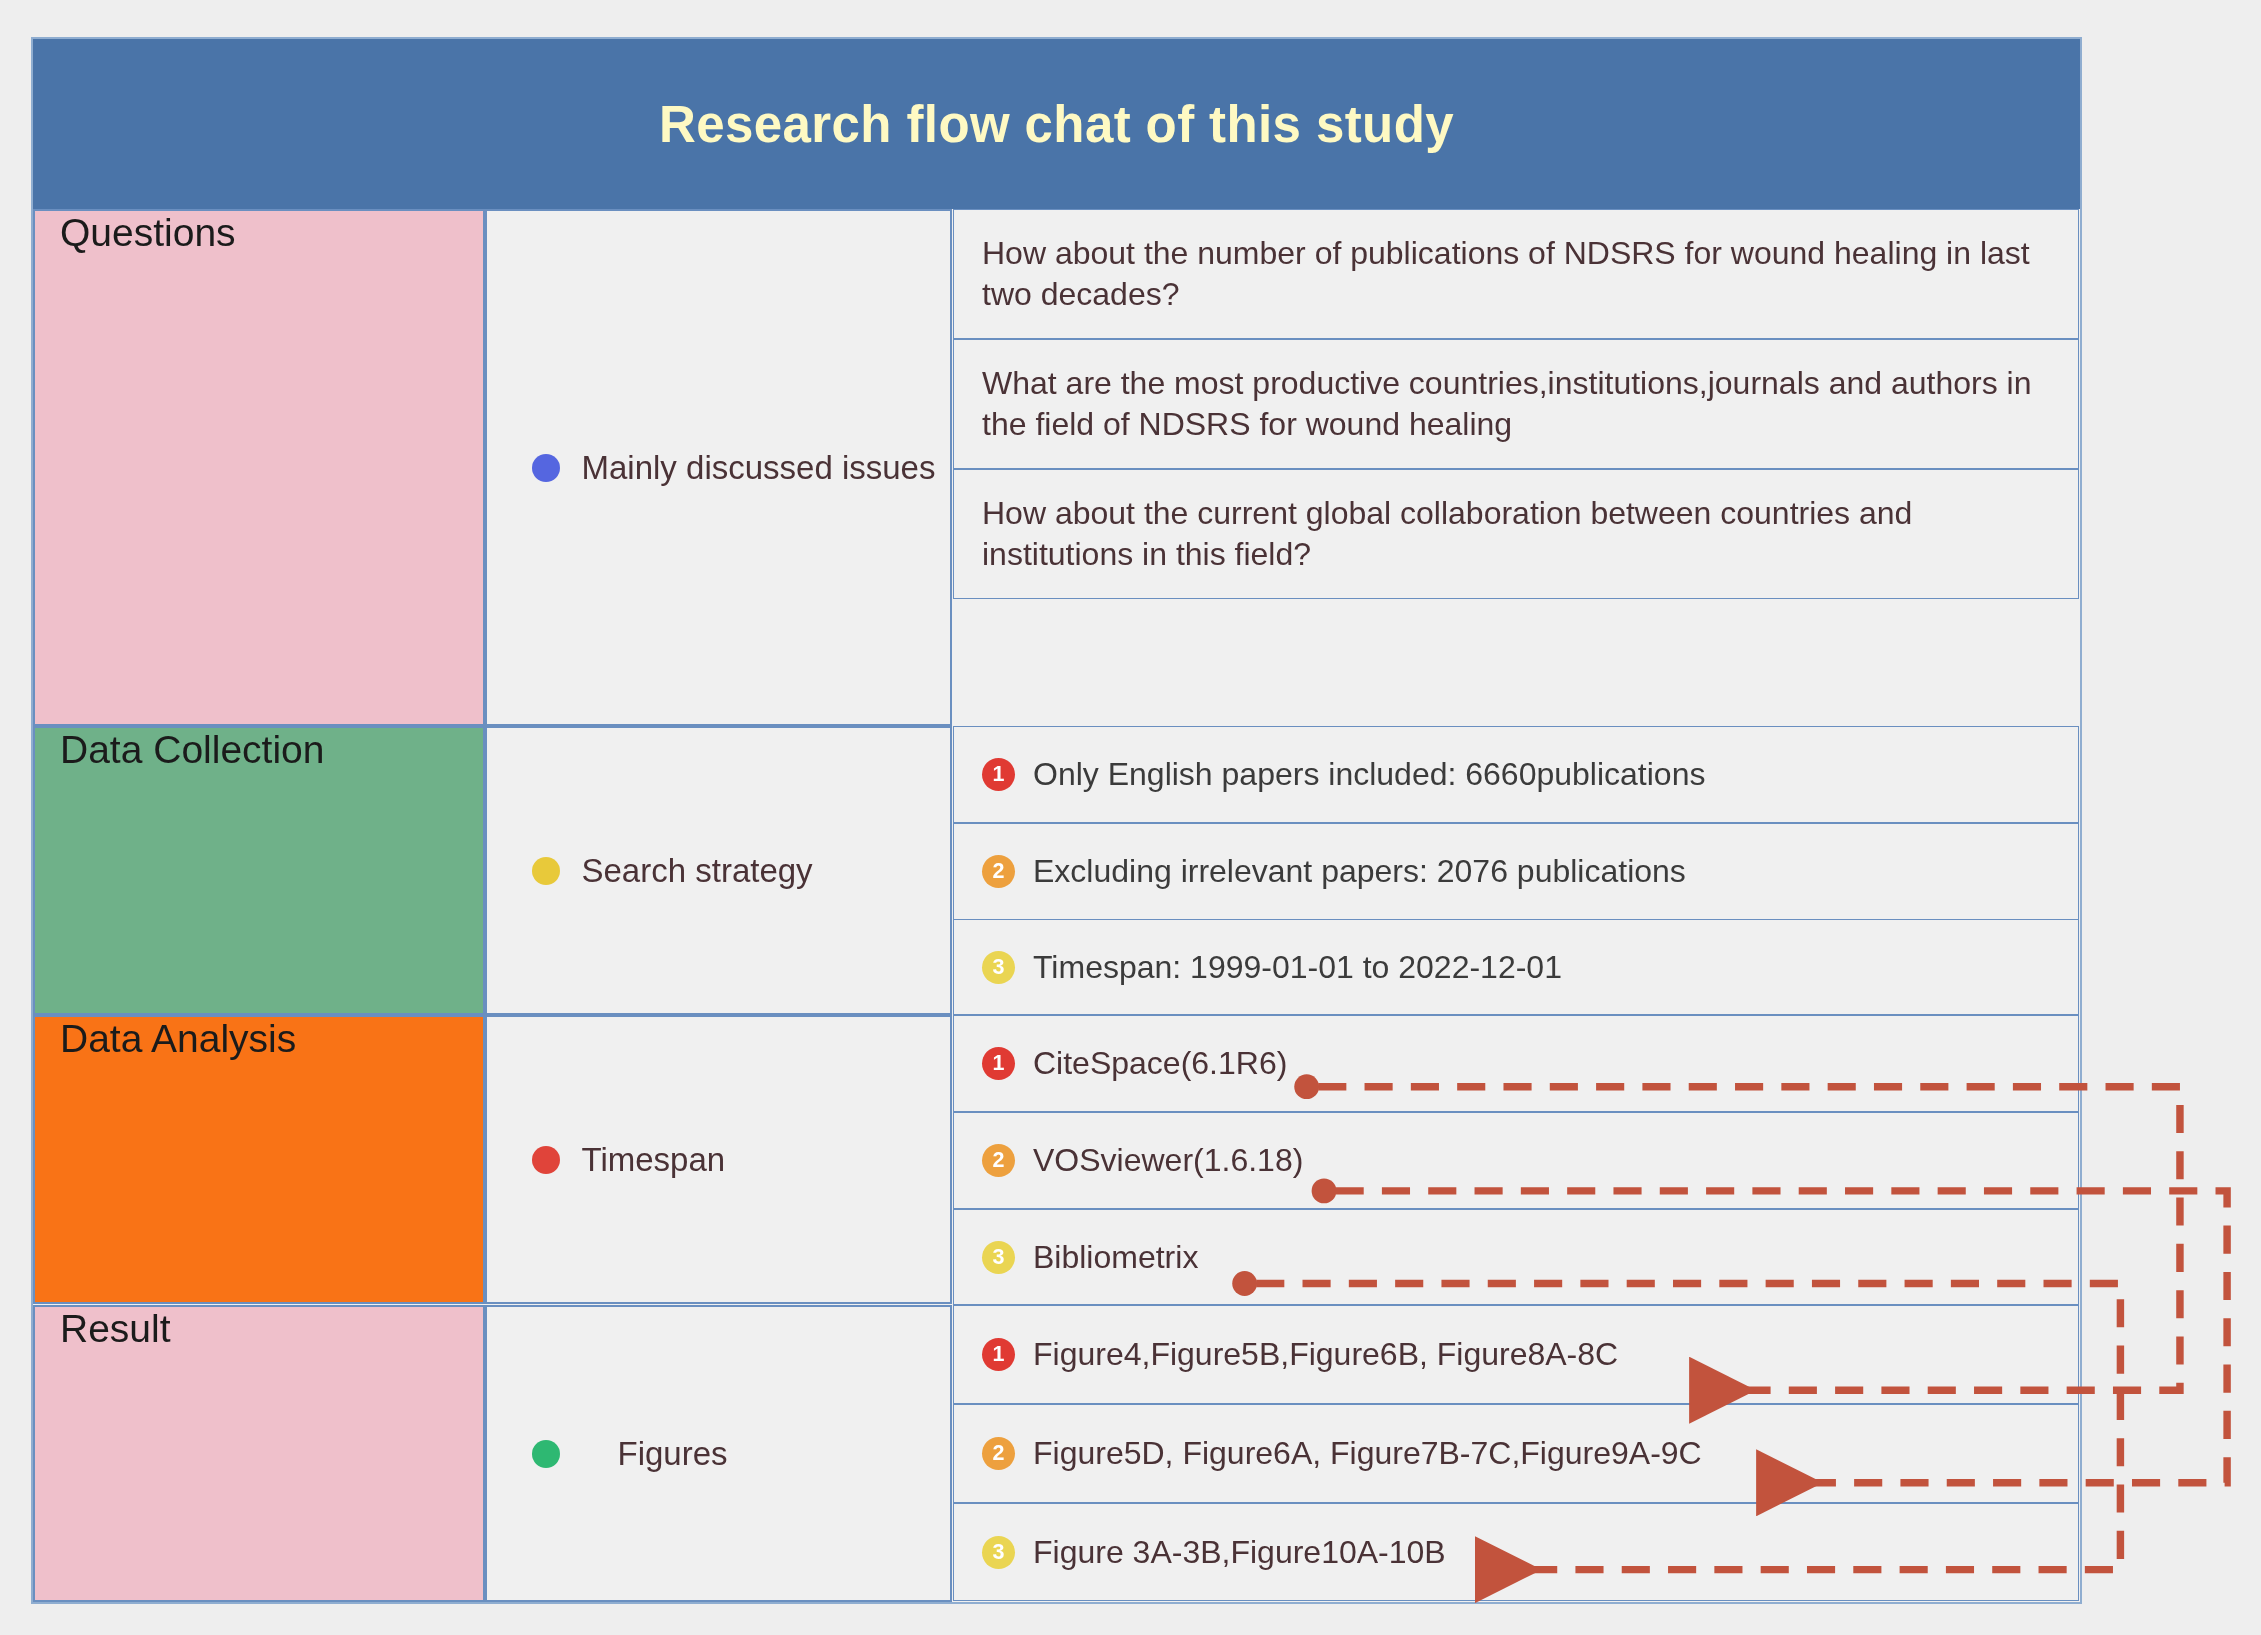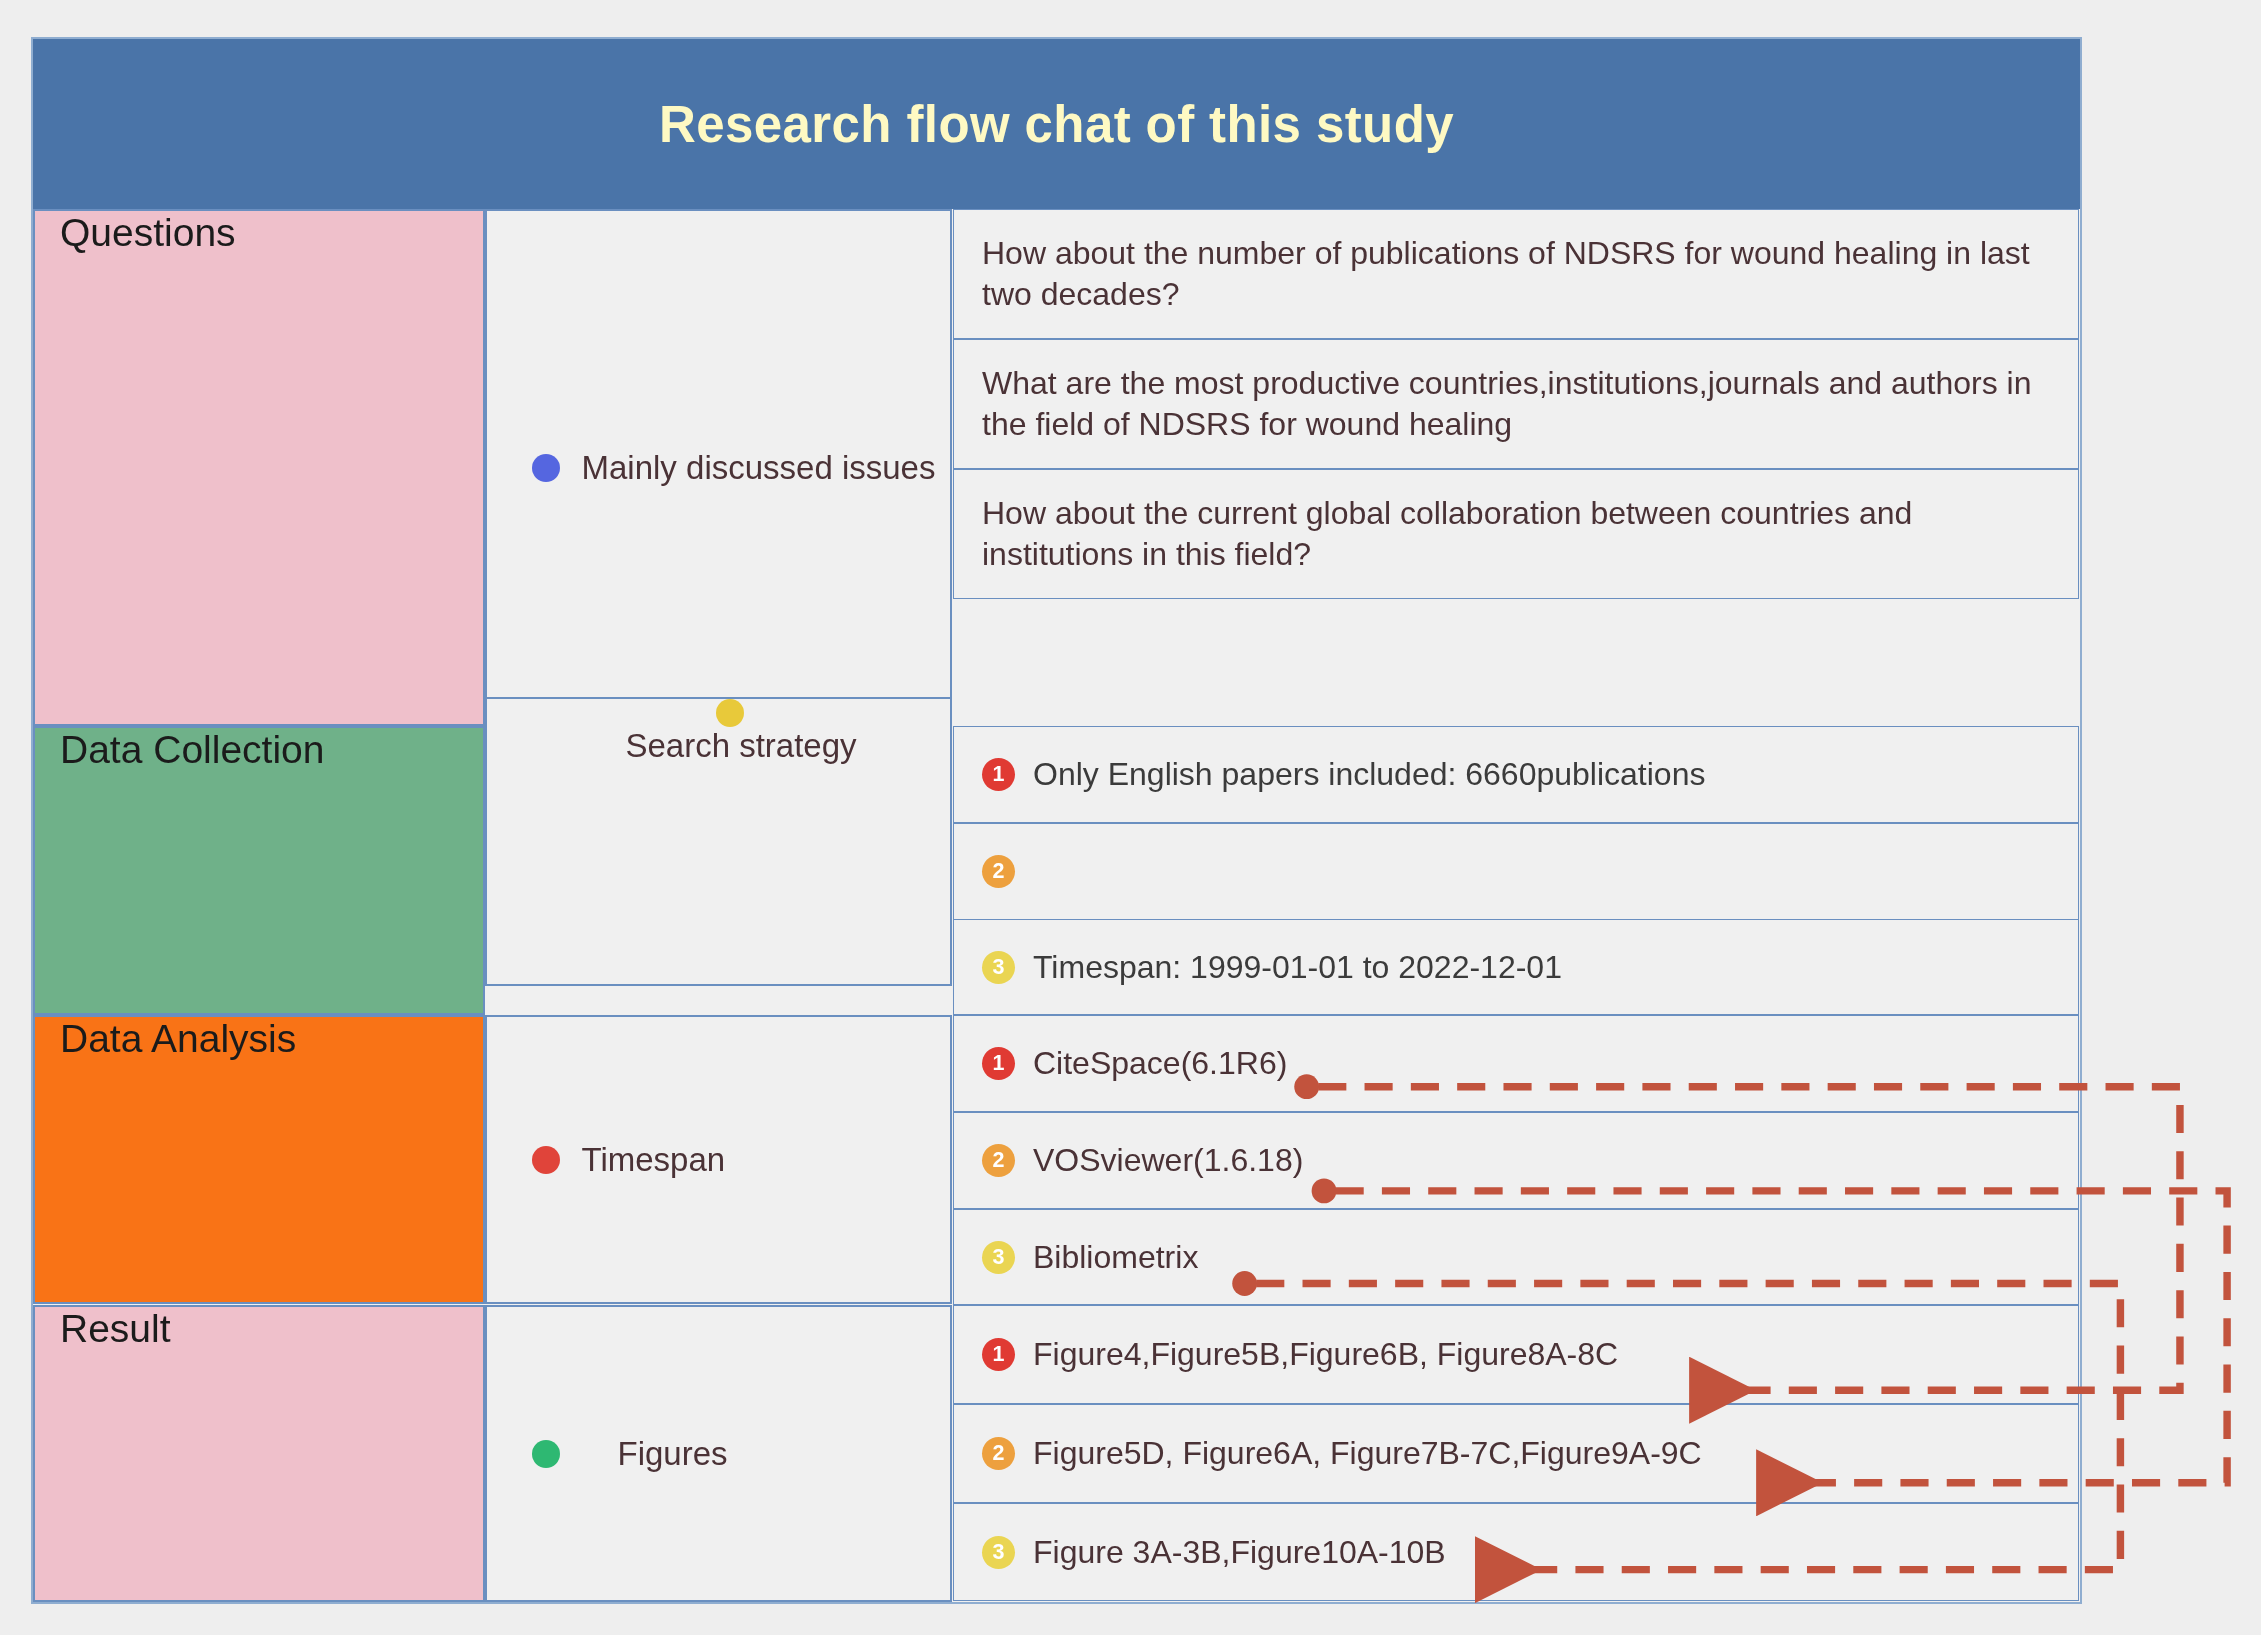--- a/index.html
+++ b/index.html
@@ -151,31 +151,32 @@
         <span class="q-text">What  are the most productive countries,institutions,journals and authors in the field of NDSRS for wound healing</span>
       </div>
       <div class="rowcell" style="top:260px;height:130px;">
         <span class="q-text">How about the current global collaboration  between countries and institutions in this field?</span>
       </div>
 
       <div class="stage" style="top:517px;height:289px;background:#6fb189;">
         <span class="stage-label">Data Collection</span>
       </div>
 
-      <div class="midcell" style="top:488px;height:289px;flex-direction:column;">
+      <div class="midcell" style="top:517px;height:289px;">
         <span class="mid-dot" style="background:#e8c93a;"></span>
         <span class="mid-text">Search strategy</span>
       </div>
 
       <div class="rowcell" style="top:517px;height:97px;">
         <span class="badge" style="background:#e03a33;">1</span>
         <span class="item-text">Only English papers included: 6660publications</span>
       </div>
       <div class="rowcell" style="top:614px;height:97px;">
         <span class="badge" style="background:#eda03e;">2</span>
+        <span class="item-text">Excluding irrelevant papers: 2076 publications</span>
       </div>
       <div class="rowcell" style="top:710px;height:96px;">
         <span class="badge" style="background:#ead552;">3</span>
         <span class="item-text">Timespan: 1999-01-01 to 2022-12-01</span>
       </div>
 
       <div class="stage" style="top:806px;height:289px;background:#f97316;">
         <span class="stage-label">Data Analysis</span>
       </div>
 

